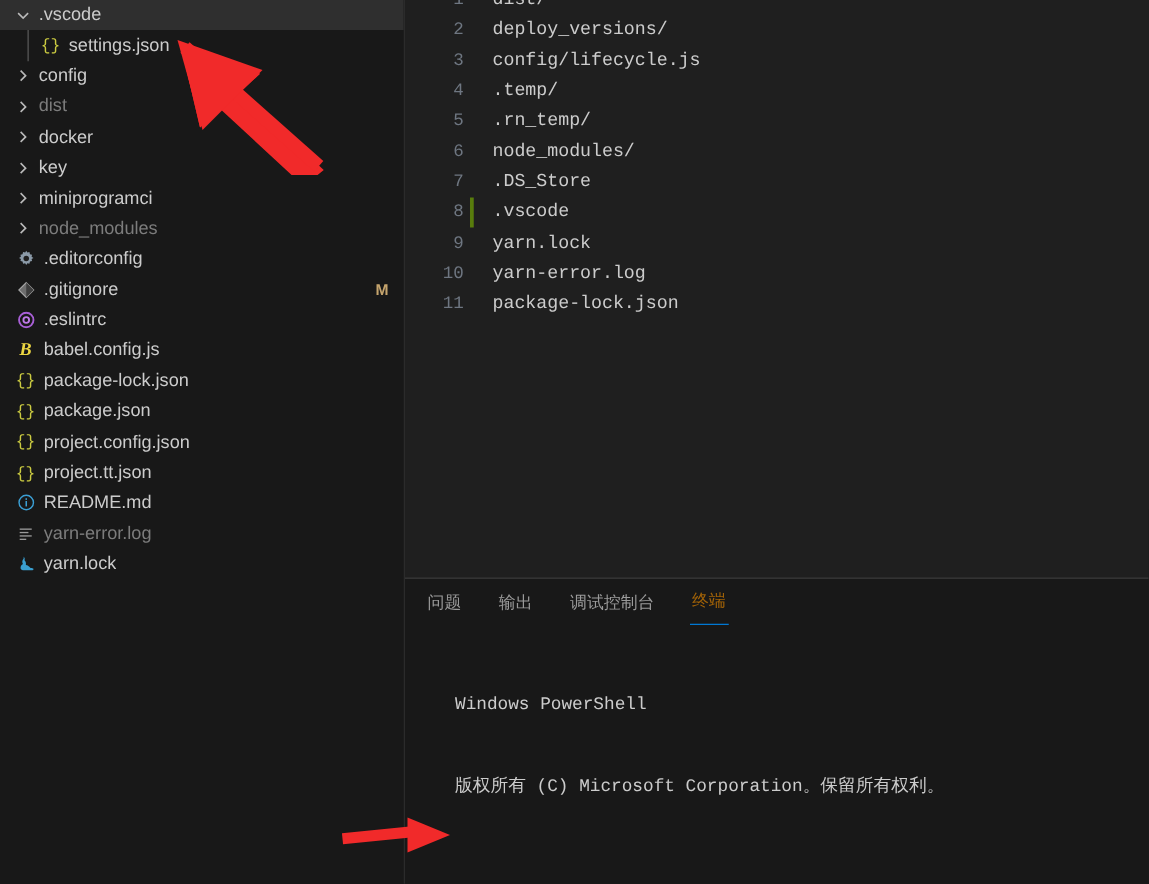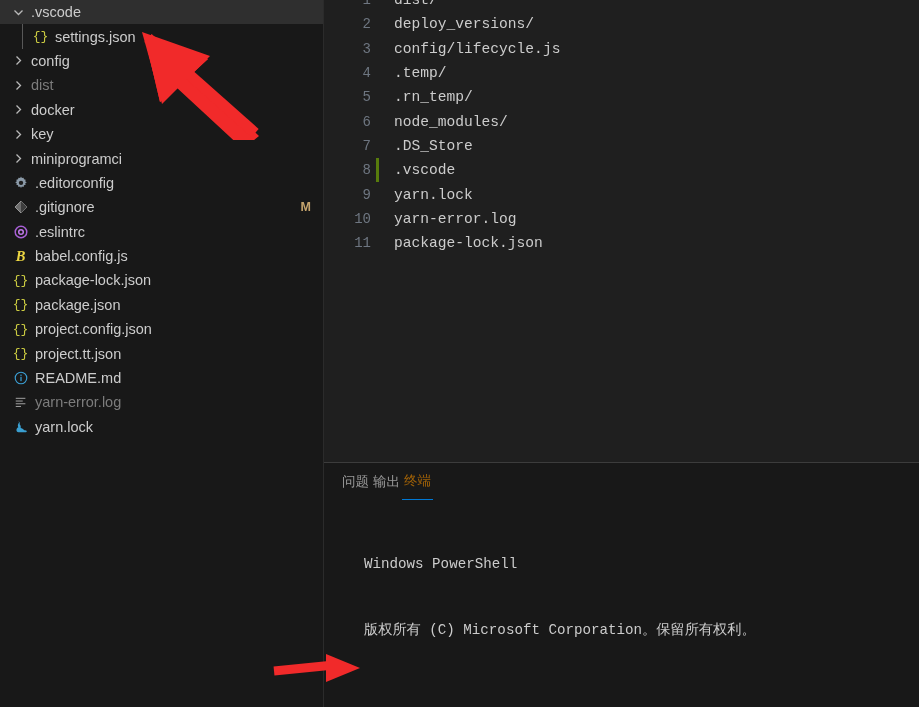--- a/index.html
+++ b/index.html
@@ -168,20 +168,21 @@
     display: flex;
     flex-direction: column;
     overflow: hidden;
   }
   #panel-tabs {
     height: 37px;
     flex: 0 0 37px;
     display: flex;
     align-items: center;
     padding-left: 16px;
+    gap: 26px;
   }
   .ptab {
     position: relative;
     font-size: 13.5px;
     color: #9a9a9a;
     height: 37px;
     display: flex;
     align-items: center;
     padding: 0 2px;
     box-sizing: border-box;
@@ -265,20 +266,28 @@
           </span>
           <span class="flabel">key</span>
         </div>
         <div class="tree-row">
           <span class="twisty">
             <svg width="11" height="11" viewBox="0 0 11 11">
               <path d="M3.5 1.5 L7.5 5.5 L3.5 9.5" fill="none" stroke="currentColor" stroke-width="1.3"></path>
             </svg>
           </span>
           <span class="flabel">miniprogramci</span>
+        </div>
+        <div class="tree-row">
+          <span class="twisty">
+            <svg width="11" height="11" viewBox="0 0 11 11">
+              <path d="M3.5 1.5 L7.5 5.5 L3.5 9.5" fill="none" stroke="currentColor" stroke-width="1.3"></path>
+            </svg>
+          </span>
+          <span class="flabel dim">node_modules</span>
         </div>
         <div class="tree-row">
           <span class="ficon">
             <svg width="14" height="14" viewBox="0 0 16 16">
               <path fill="#8b9aa8" d="M8 0.6l1 1.7 1.9-.4.5 1.9 1.9.5-.4 1.9 1.7 1-1.7 1 .4 1.9-1.9.5-.5 1.9-1.9-.4-1 1.7-1-1.7-1.9.4-.5-1.9-1.9-.5.4-1.9-1.7-1 1.7-1-.4-1.9 1.9-.5.5-1.9 1.9.4z"></path>
               <circle cx="8" cy="7.8" r="2.5" fill="#1f1f1f"></circle>
             </svg>
           </span>
           <span class="flabel">.editorconfig</span>
         </div>
@@ -378,20 +387,21 @@
           <div class="code-row"><span class="gutter">9</span><span class="ctext">yarn.lock</span></div>
           <div class="code-row"><span class="gutter">10</span><span class="ctext">yarn-error.log</span></div>
           <div class="code-row"><span class="gutter">11</span><span class="ctext">package-lock.json</span></div>
         </div>
     </div>
 
     <div id="panel">
       <div id="panel-tabs">
           <div class="ptab">问题</div>
           <div class="ptab">输出</div>
+          <div class="ptab">调试控制台</div>
           <div class="ptab active">终端</div>
         </div>
       <div id="terminal">
         <div class="t-line"><span class="c-def">Windows PowerShell</span></div>
         <div class="t-line"><span class="c-def">版权所有 (C) Microsoft Corporation。保留所有权利。</span></div>
         <div class="t-blank"></div>
         
         
         
         

